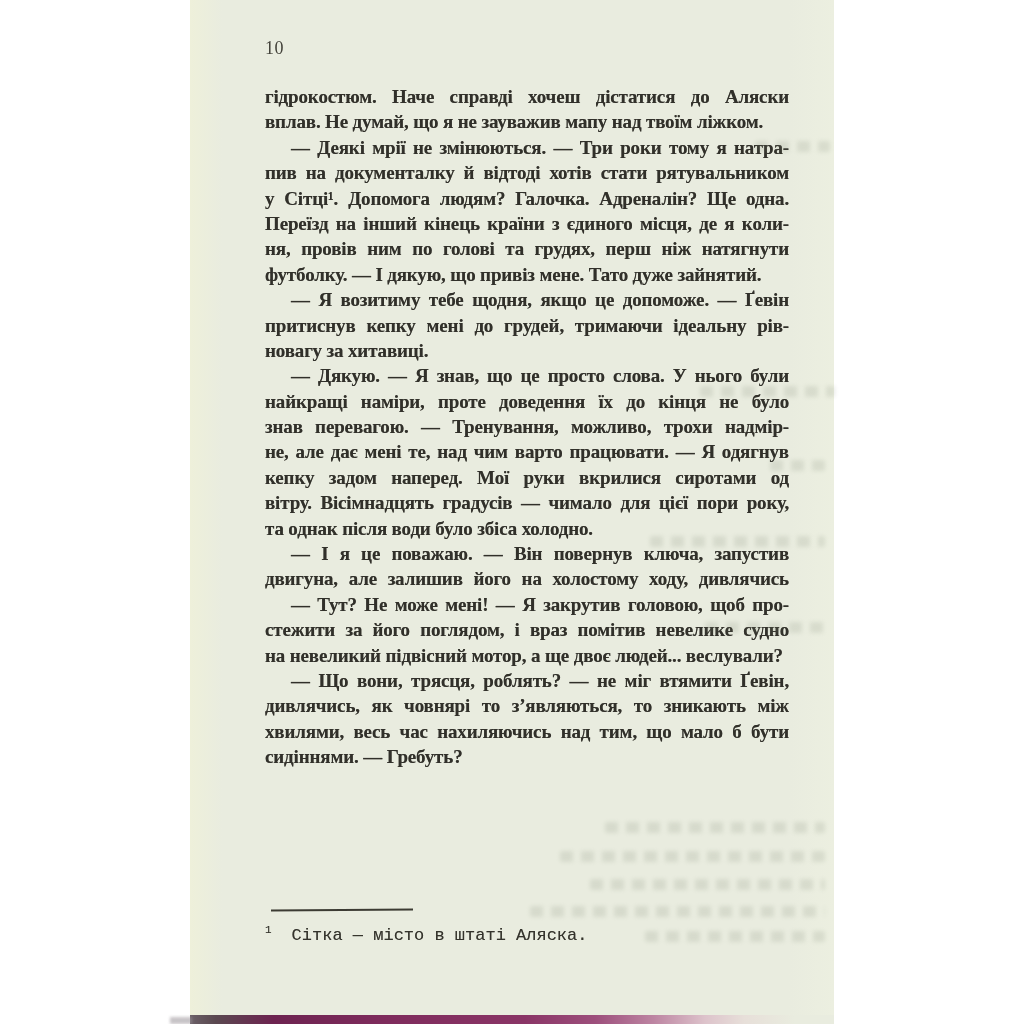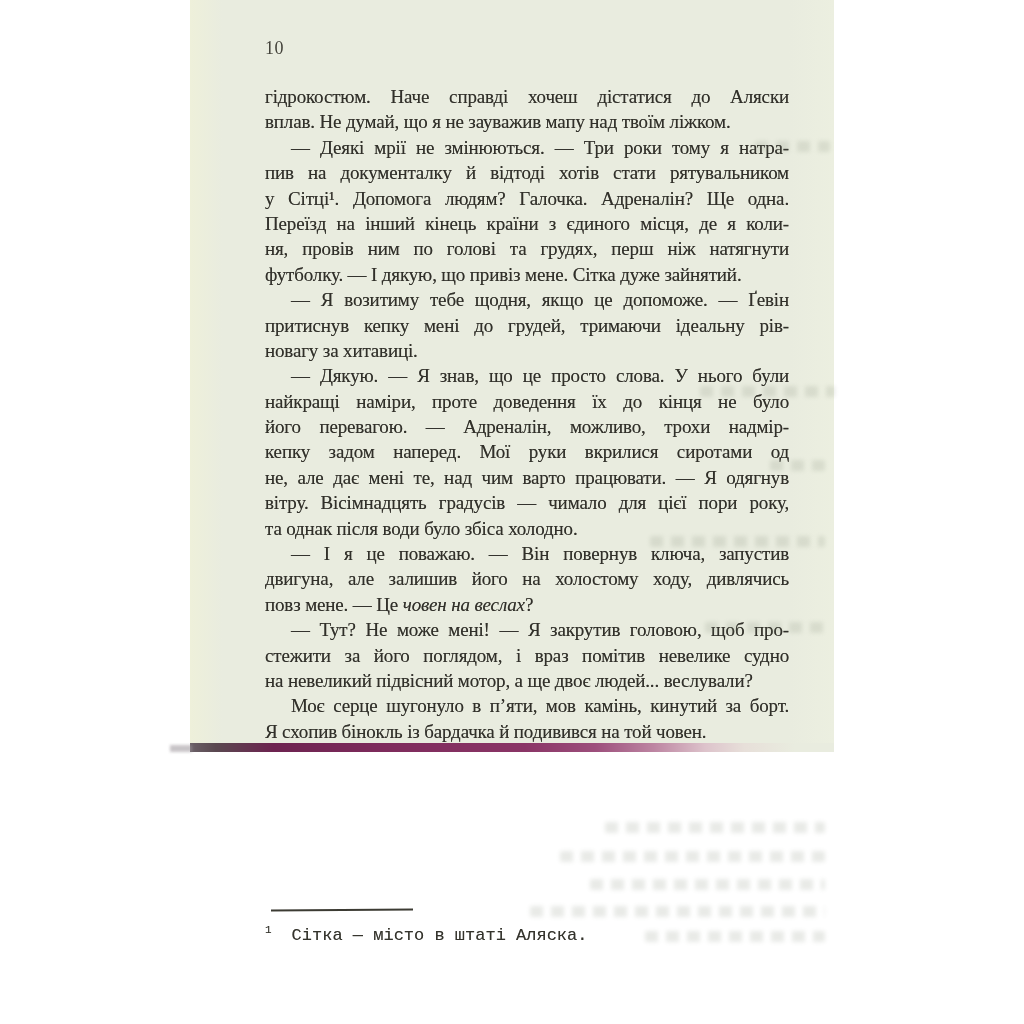--- a/index.html
+++ b/index.html
@@ -5,32 +5,33 @@
   html,body{margin:0;padding:0;}
   body{
     width:1024px;height:1024px;
     background:#ffffff;
     position:relative;
     overflow:hidden;
     font-family:"Liberation Serif","DejaVu Serif",serif;
   }
   .page{
     position:absolute;left:190px;top:0;
-    width:644px;height:752px;
+    width:644px;height:1024px;
     background:linear-gradient(90deg,#eef0da 0%,#e9ecdf 5%,#e9ecdf 93%,#ecefe0 100%);
   }
   .pagenum{
     position:absolute;left:75px;top:38px;
     font-size:18px;color:#44433b;letter-spacing:.5px;
   }
   .text-block{
     position:absolute;left:75px;top:84px;width:524px;
     font-size:19px;line-height:25.4px;color:#31302a;
     letter-spacing:-0.15px;
     text-shadow:0 0 .5px rgba(49,48,42,.55);
+    font-weight:bold;
   }
   .para{margin:0;}
   .line{
     text-align:justify;text-align-last:justify;
     height:25.4px;overflow:hidden;white-space:normal;
   }
   .line.last{text-align-last:left;}
   .line.first.indented{text-indent:26px;}
   .footnote-rule{
     position:absolute;left:81px;top:909px;
@@ -79,49 +80,50 @@
         <div class="para">
           <div class="line first">гідрокостюм. Наче справді хочеш дістатися до Аляски</div>
           <div class="line last">вплав. Не думай, що я не зауважив мапу над твоїм ліжком.</div>
         </div>
         <div class="para">
           <div class="line first indented">— Деякі мрії не змінюються. — Три роки тому я натра-</div>
           <div class="line indented">пив на документалку й відтоді хотів стати рятувальником</div>
           <div class="line indented">у Сітці¹. Допомога людям? Галочка. Адреналін? Ще одна.</div>
           <div class="line indented">Переїзд на інший кінець країни з єдиного місця, де я коли-</div>
           <div class="line indented">ня, провів ним по голові та грудях, перш ніж натягнути</div>
-          <div class="line last indented">футболку. — І дякую, що привіз мене. Сітка дуже зайнятий.</div>
+          <div class="line last indented">футболку. — І дякую, що привіз мене. Тато дуже зайнятий.</div>
         </div>
         <div class="para">
           <div class="line first indented">— Я возитиму тебе щодня, якщо це допоможе. — Ґевін</div>
           <div class="line indented">притиснув кепку мені до грудей, тримаючи ідеальну рів-</div>
           <div class="line last indented">новагу за хитавиці.</div>
         </div>
         <div class="para">
           <div class="line first indented">— Дякую. — Я знав, що це просто слова. У нього були</div>
           <div class="line indented">найкращі наміри, проте доведення їх до кінця не було</div>
-          <div class="line indented">його перевагою. — Адреналін, можливо, трохи надмір-</div>
+          <div class="line indented">знав перевагою. — Тренування, можливо, трохи надмір-</div>
+          <div class="line indented">не, але дає мені те, над чим варто працювати. — Я одягнув</div>
           <div class="line indented">кепку задом наперед. Мої руки вкрилися сиротами од</div>
-          <div class="line indented">не, але дає мені те, над чим варто працювати. — Я одягнув</div>
           <div class="line indented">вітру. Вісімнадцять градусів — чимало для цієї пори року,</div>
           <div class="line last indented">та однак після води було збіса холодно.</div>
         </div>
         <div class="para">
           <div class="line first indented">— І я це поважаю. — Він повернув ключа, запустив</div>
           <div class="line indented">двигуна, але залишив його на холостому ходу, дивлячись</div>
-          <div class="line last indented">повз мене. — Це <i>човен на веслах</i>?</div>
         </div>
         <div class="para">
           <div class="line first indented">— Тут? Не може мені! — Я закрутив головою, щоб про-</div>
           <div class="line indented">стежити за його поглядом, і враз помітив невелике судно</div>
           <div class="line last indented">на невеликий підвісний мотор, а ще двоє людей... веслували?</div>
         </div>
         <div class="para">
-          <div class="line first indented">Моє серце шугонуло в п’яти, мов камінь, кинутий за борт.</div>
-          <div class="line last indented">Я схопив бінокль із бардачка й подивився на той човен.</div>
+          <div class="line first indented">— Що вони, трясця, роблять? — не міг втямити Ґевін,</div>
+          <div class="line indented">дивлячись, як човнярі то з’являються, то зникають між</div>
+          <div class="line indented">хвилями, весь час нахиляючись над тим, що мало б бути</div>
+          <div class="line last indented">сидіннями. — Гребуть?</div>
         </div>
       </div>
 
     <div id="ghosts">
         <div class="ghost" style="left: 565px; top: 141px; width: 75px;"></div>
         <div class="ghost" style="left: 510px; top: 386px; width: 135px;"></div>
         <div class="ghost" style="left: 580px; top: 460px; width: 55px;"></div>
         <div class="ghost" style="left: 460px; top: 536px; width: 175px;"></div>
         <div class="ghost" style="left: 515px; top: 622px; width: 125px;"></div>
         <div class="ghost" style="left: 415px; top: 822px; width: 220px;"></div>

